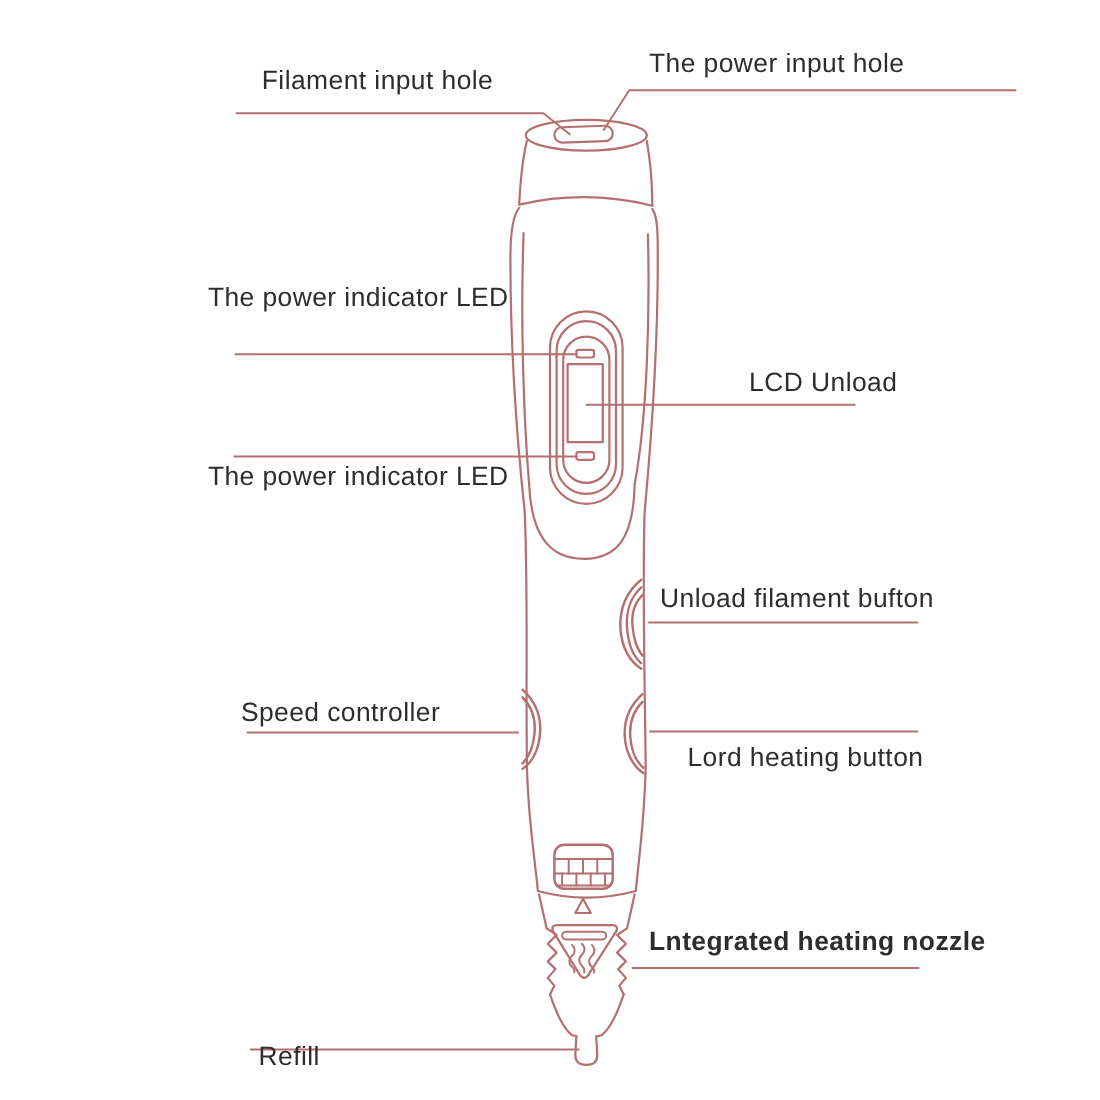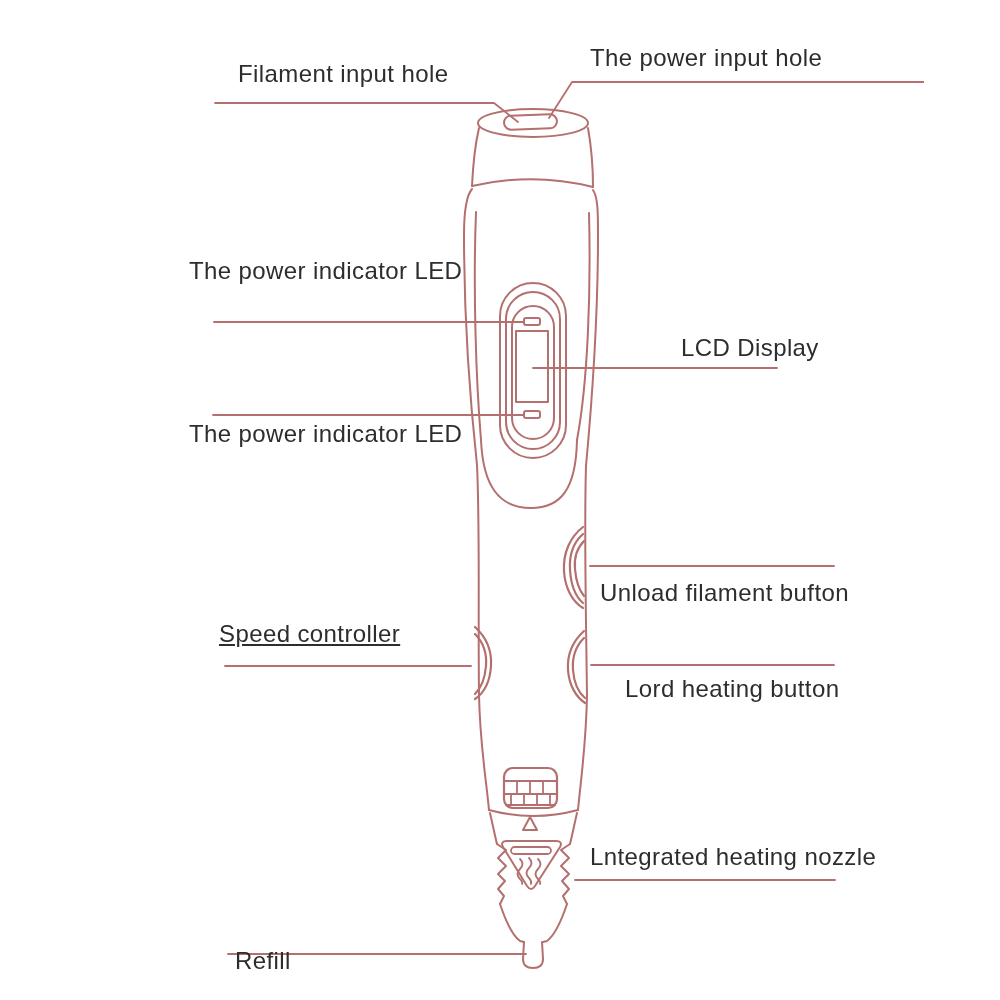--- a/index.html
+++ b/index.html
@@ -125,21 +125,21 @@
       <path stroke-width="1.8" d="M538,859 q5,5 0,10 q-5,5 0,10 q3,3 2,5"></path>
       <path d="M500,904 C506,922 512,935 520,941 L524,942"></path>
       <path d="M567,904 C561,922 555,935 547,941 L543,942"></path>
       <path d="M524,942 L523,959 C523,966 527,968 533,968 C539,968 543,966 543,959 L542,942"></path>
     </g>
   </svg>
 
   <div class="label" style="left:238px;top:60px;">Filament input hole</div>
   <div class="label" style="left:590px;top:44px;text-align:center;">The power input hole</div>
   <div class="label" style="left:189px;top:257px;">The power indicator LED</div>
-  <div class="label" style="left:681px;top:334px;">LCD Display</div>
+  <div class="label" style="left:681px;top:334px;">LCD Unload</div>
   <div class="label" style="left:189px;top:420px;">The power indicator LED</div>
-  <div class="label" style="left:600px;top:531px;margin-top:48px;">Unload filament bufton</div>
-  <div class="label" style="left:219px;top:620px;text-decoration:underline;">Speed controller</div>
+  <div class="label" style="left:600px;top:531px;">Unload filament bufton</div>
+  <div class="label" style="left:219px;top:634px;">Speed controller</div>
   <div class="label" style="left:625px;top:675px;">Lord heating button</div>
-  <div class="label" style="left:590px;top:843px;">Lntegrated heating nozzle</div>
+  <div class="label" style="left:590px;top:843px;font-weight:bold;">Lntegrated heating nozzle</div>
   <div class="label" style="left:235px;top:922px;margin-top:25px;">Refill</div>
 
 </div>
 
 </body></html>

